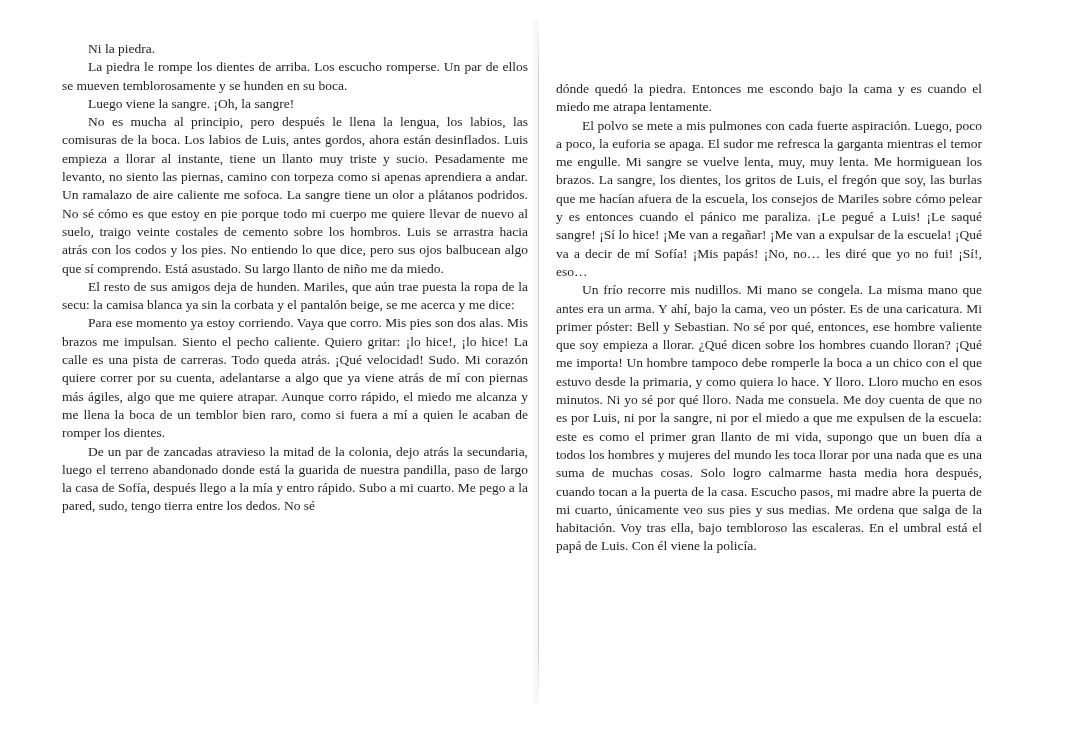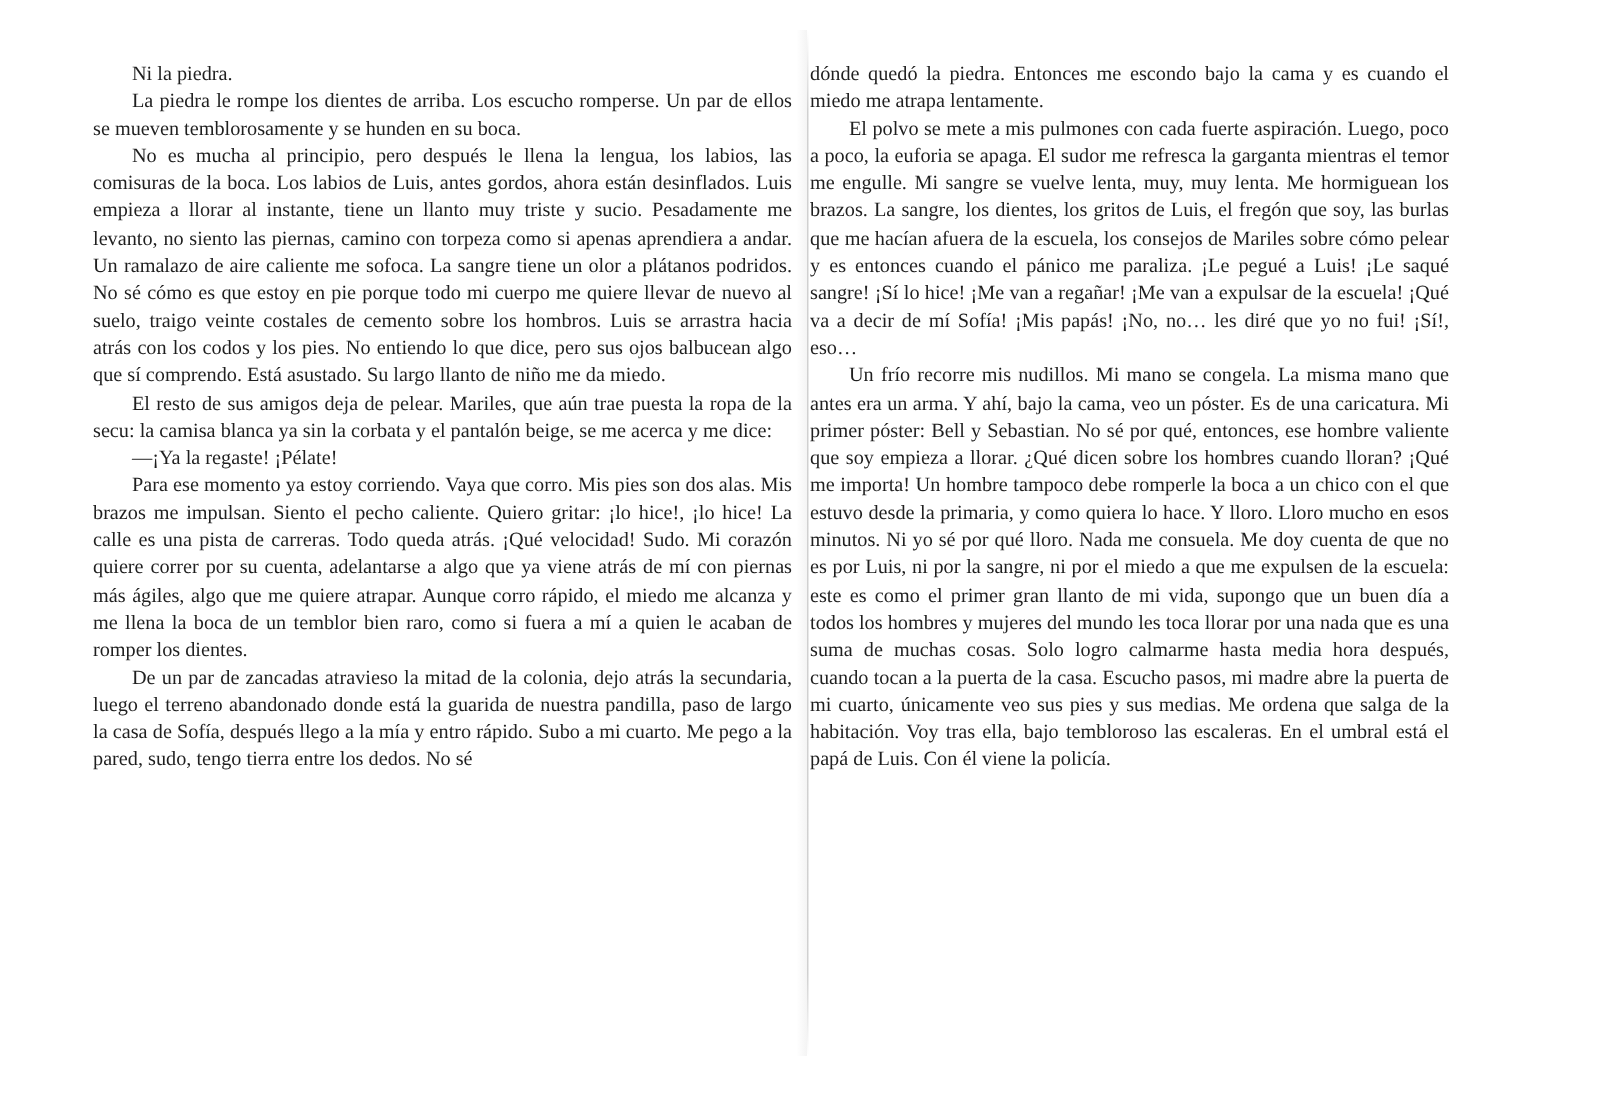--- a/index.html
+++ b/index.html
@@ -37,22 +37,23 @@
     text-indent:26px;
   }
   .page-column p.no-indent{
     text-indent:0;
   }
   .left-column{
     left:62px;
     width:466px;
   }
   .right-column{
-    left:540px;
+    left:556px;
     width:426px;
+    margin-top:40px;
   }
   .page-fold-divider{
     position:absolute;
     left:538px;
     top:20px;
     width:1px;
     height:684px;
     background:linear-gradient(to bottom,
       rgba(208,208,208,0) 0%,
       var(--divider) 8%,
@@ -70,23 +71,23 @@
   }
 </style>
 </head>
 <body>
 
 <div class="book-spread">
 
   <div class="page-column left-column">
     <p>Ni la piedra.</p>
     <p>La piedra le rompe los dientes de arriba. Los escucho romperse. Un par de ellos se mueven temblorosamente y se hunden en su boca.</p>
+    <p>Luego viene la sangre. ¡Oh, la sangre!</p>
     <p>No es mucha al principio, pero después le llena la lengua, los labios, las comisuras de la boca. Los labios de Luis, antes gordos, ahora están desinflados. Luis empieza a llorar al instante, tiene un llanto muy triste y sucio. Pesadamente me levanto, no siento las piernas, camino con torpeza como si apenas aprendiera a andar. Un ramalazo de aire caliente me sofoca. La sangre tiene un olor a plátanos podridos. No sé cómo es que estoy en pie porque todo mi cuerpo me quiere llevar de nuevo al suelo, traigo veinte costales de cemento sobre los hombros. Luis se arrastra hacia atrás con los codos y los pies. No entiendo lo que dice, pero sus ojos balbucean algo que sí comprendo. Está asustado. Su largo llanto de niño me da miedo.</p>
-    <p>El resto de sus amigos deja de pelear. Mariles, que aún trae puesta la ropa de la secu: la camisa blanca ya sin la corbata y el pantalón beige, se me acerca y me dice:</p>
-    <p>—¡Ya la regaste! ¡Pélate!</p>
+    <p>El resto de sus amigos deja de hunden. Mariles, que aún trae puesta la ropa de la secu: la camisa blanca ya sin la corbata y el pantalón beige, se me acerca y me dice:</p>
     <p>Para ese momento ya estoy corriendo. Vaya que corro. Mis pies son dos alas. Mis brazos me impulsan. Siento el pecho caliente. Quiero gritar: ¡lo hice!, ¡lo hice! La calle es una pista de carreras. Todo queda atrás. ¡Qué velocidad! Sudo. Mi corazón quiere correr por su cuenta, adelantarse a algo que ya viene atrás de mí con piernas más ágiles, algo que me quiere atrapar. Aunque corro rápido, el miedo me alcanza y me llena la boca de un temblor bien raro, como si fuera a mí a quien le acaban de romper los dientes.</p>
     <p>De un par de zancadas atravieso la mitad de la colonia, dejo atrás la secundaria, luego el terreno abandonado donde está la guarida de nuestra pandilla, paso de largo la casa de Sofía, después llego a la mía y entro rápido. Subo a mi cuarto. Me pego a la pared, sudo, tengo tierra entre los dedos. No sé</p>
   </div>
 
   <div class="page-fold-shade"></div>
   <div class="page-fold-divider"></div>
 
   <div class="page-column right-column">
     <p class="no-indent">dónde quedó la piedra. Entonces me escondo bajo la cama y es cuando el miedo me atrapa lentamente.</p>
     <p>El polvo se mete a mis pulmones con cada fuerte aspiración. Luego, poco a poco, la euforia se apaga. El sudor me refresca la garganta mientras el temor me engulle. Mi sangre se vuelve lenta, muy, muy lenta. Me hormiguean los brazos. La sangre, los dientes, los gritos de Luis, el fregón que soy, las burlas que me hacían afuera de la escuela, los consejos de Mariles sobre cómo pelear y es entonces cuando el pánico me paraliza. ¡Le pegué a Luis! ¡Le saqué sangre! ¡Sí lo hice! ¡Me van a regañar! ¡Me van a expulsar de la escuela! ¡Qué va a decir de mí Sofía! ¡Mis papás! ¡No, no… les diré que yo no fui! ¡Sí!, eso…</p>

